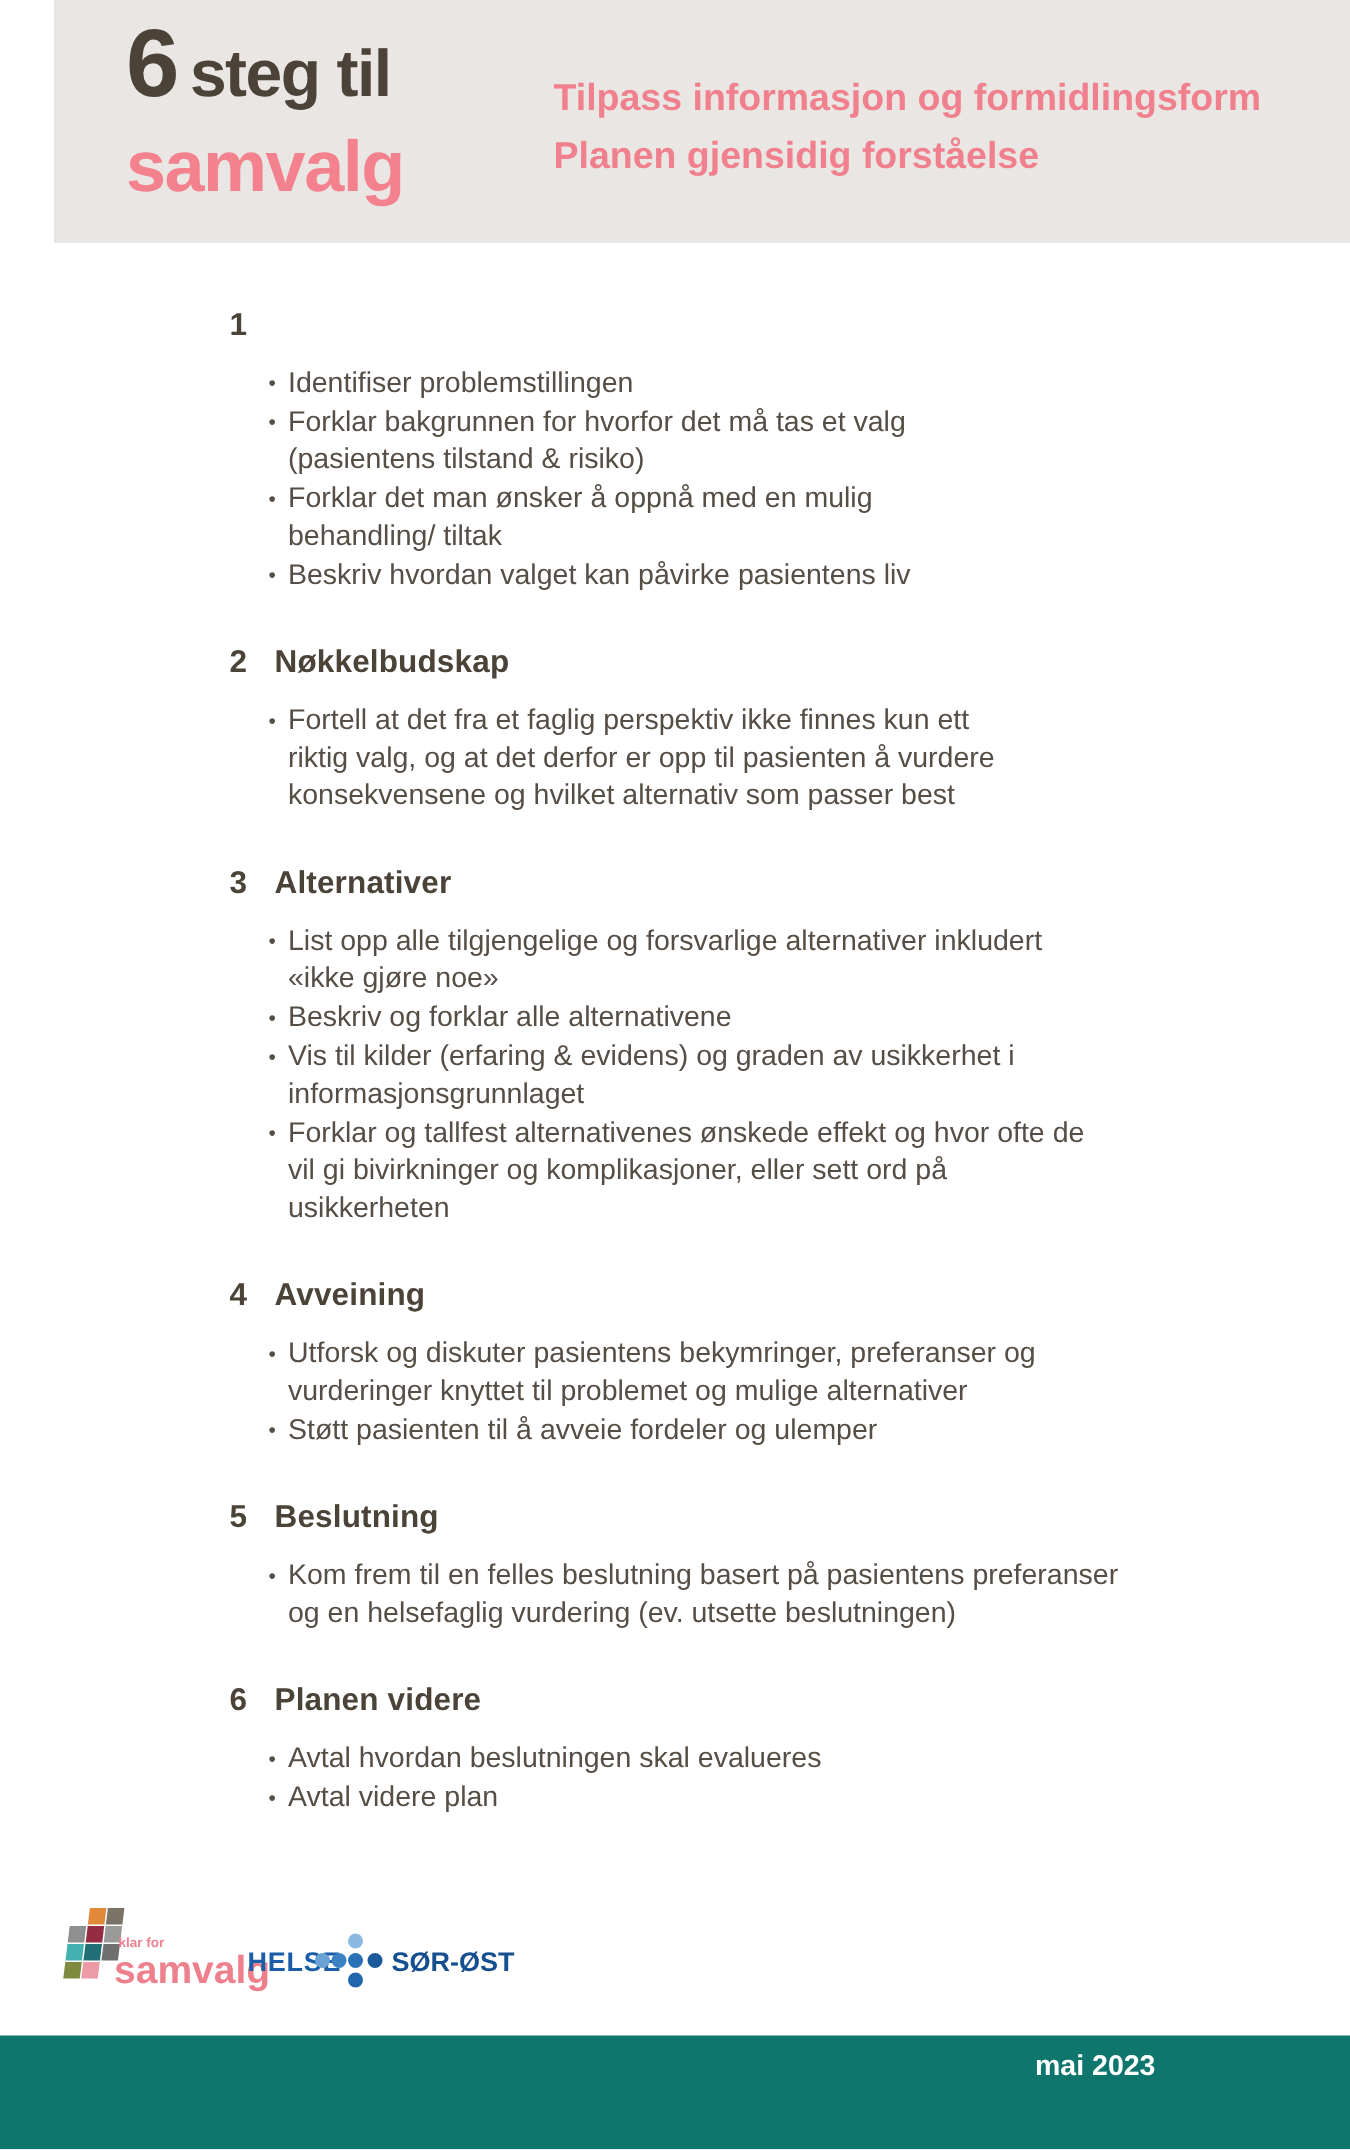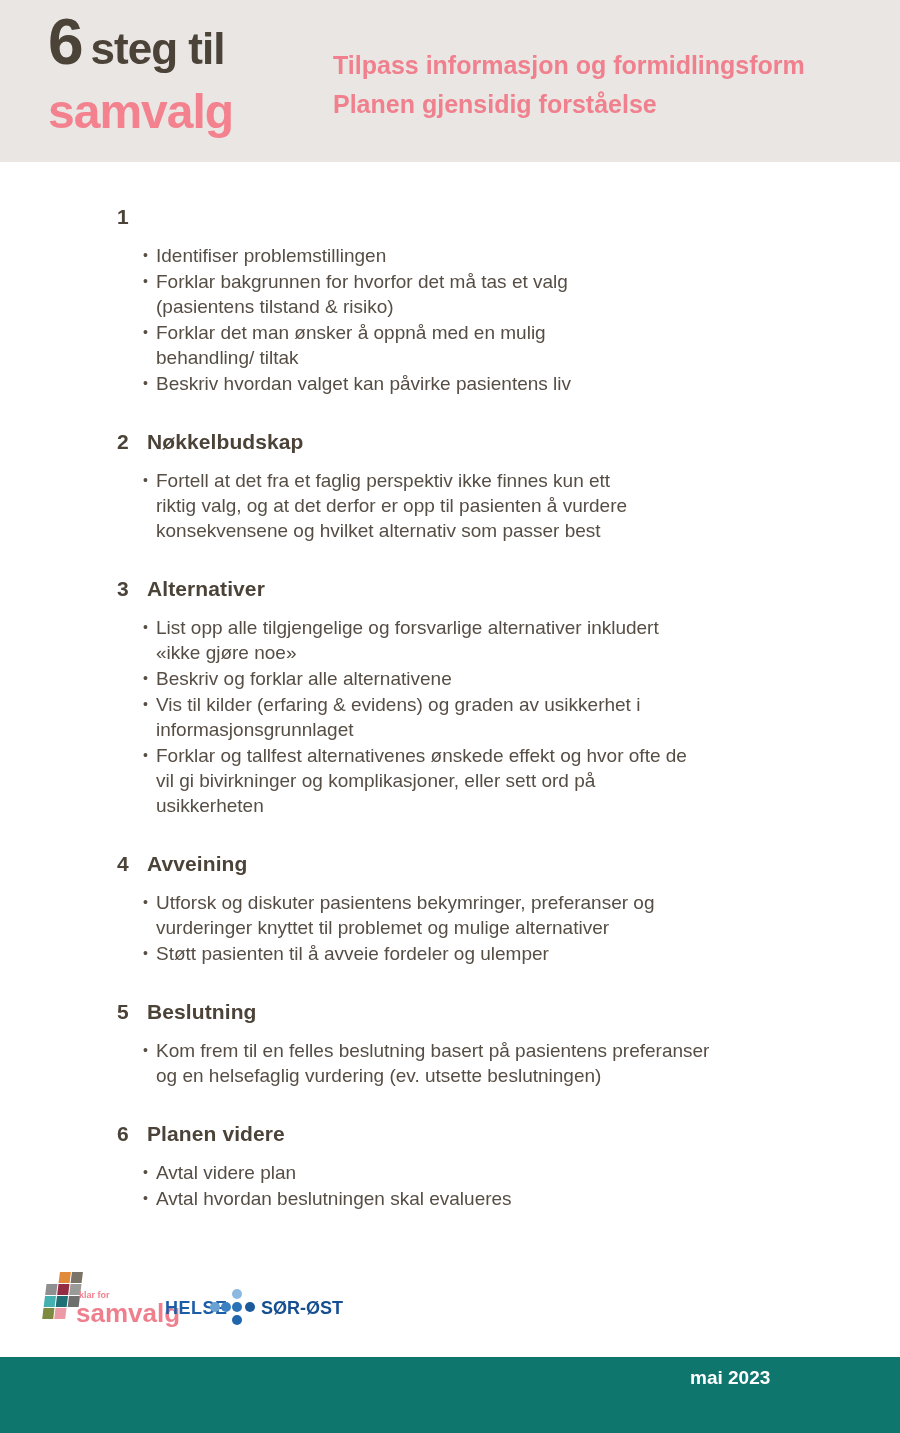--- a/index.html
+++ b/index.html
@@ -3,20 +3,21 @@
 <meta charset="utf-8">
 <style>
   * { margin:0; padding:0; box-sizing:border-box; }
   html,body { background:#ffffff; }
   .page {
     position:relative;
     width:900px; height:1433px;
     background:#ffffff;
     overflow:hidden;
     font-family:"Liberation Sans", sans-serif;
+    padding-left:36px;
   }
 
   
   .header {
     position:relative;
     width:100%; height:162px;
     background:#e9e6e3;
   }
   .title-block {
     position:absolute; left:48px; top:10px;
@@ -199,22 +200,22 @@
 og en helsefaglig vurdering (ev. utsette beslutningen)</li>
       </ul>
     </div>
 
     <div class="sec">
       <div class="sec-head">
         <span class="sec-num">6</span>
         <span class="sec-title">Planen videre</span>
       </div>
       <ul>
+        <li>Avtal hvordan beslutningen skal evalueres</li>
         <li>Avtal videre plan</li>
-        <li>Avtal hvordan beslutningen skal evalueres</li>
       </ul>
     </div>
 
   </div>
 
   <div class="footer">
 
     <div class="samvalg-logo">
       <div class="mosaic" id="mosaic">
           <div class="mosaic-row">

